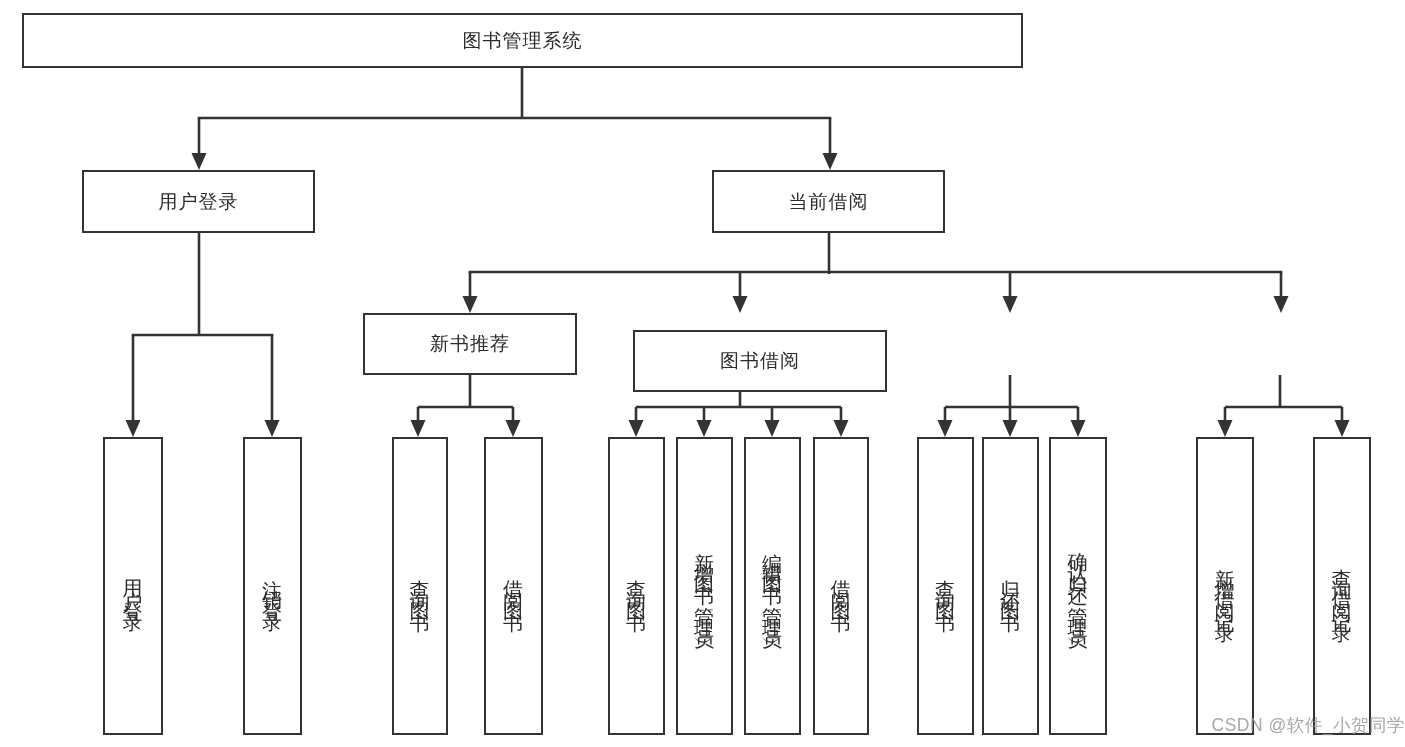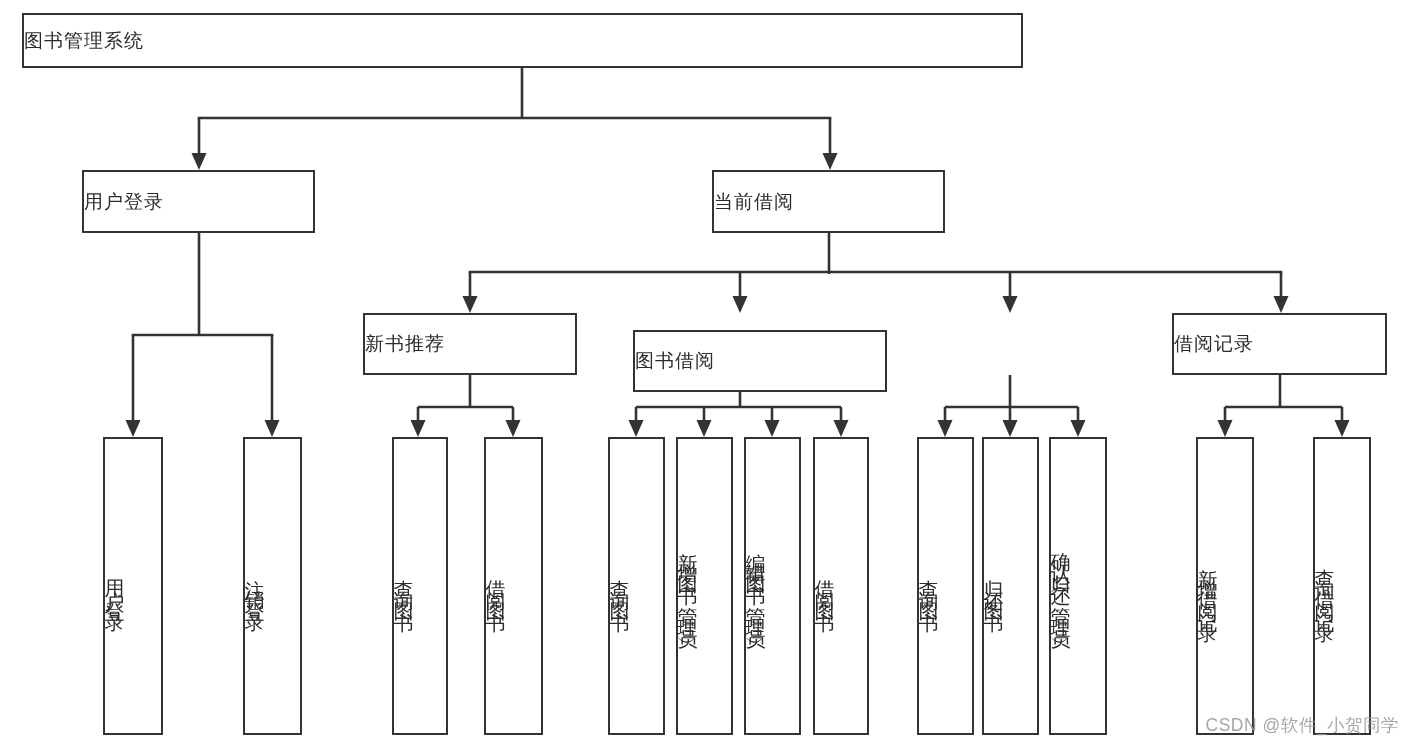--- a/index.html
+++ b/index.html
@@ -17,38 +17,38 @@
     width: 1405px; height: 747px;
     z-index: 1;
   }
   .node {
     position: absolute;
     box-sizing: border-box;
     background: #ffffff;
     border: 2.6px solid #333333;
     display: flex;
     align-items: center;
-    justify-content: flex-start;
+    justify-content: center;
     color: #2b2b2b;
     z-index: 2;
   }
   .node.h { font-size: 19px; letter-spacing: 1px; }
   .node.leaf { top: 437px; height: 298px; }
   .vtext {
     writing-mode: vertical-rl;
     text-orientation: mixed;
     font-size: 20px;
     line-height: 1;
     letter-spacing: 11px;
     color: #2b2b2b;
     white-space: nowrap;
   }
   #watermark {
     position: absolute;
-    right: 6px;
+    right: 0;
     top: 713px;
     font-size: 17.5px;
     letter-spacing: 0.5px;
     color: rgba(150, 150, 150, 0.85);
     z-index: 3;
     text-align: right;
   }
 </style>
 </head>
 <body>
@@ -120,23 +120,20 @@
   <div class="node h" style="left:712px; top:170px; width:233px; height:63px;">
     <span>当前借阅</span>
   </div>
 
   <div class="node h" style="left:363px; top:313px; width:214px; height:62px;">
     <span>新书推荐</span>
   </div>
   <div class="node h" style="left:633px; top:313px; width:254px; height:62px;margin-top:17px;">
     <span>图书借阅</span>
   </div>
-  <div class="node h" style="left:1172px; top:313px; width:215px; height:62px;">
-    <span>借阅记录</span>
-  </div>
 
   <div class="node leaf" style="left:103px; width:60px;">
     <span class="vtext">用户登录</span>
   </div>
   <div class="node leaf" style="left:243px; width:59px;">
     <span class="vtext">注销登录</span>
   </div>
 
   <div class="node leaf" style="left:392px; width:56px;">
     <span class="vtext">查询图书</span>

